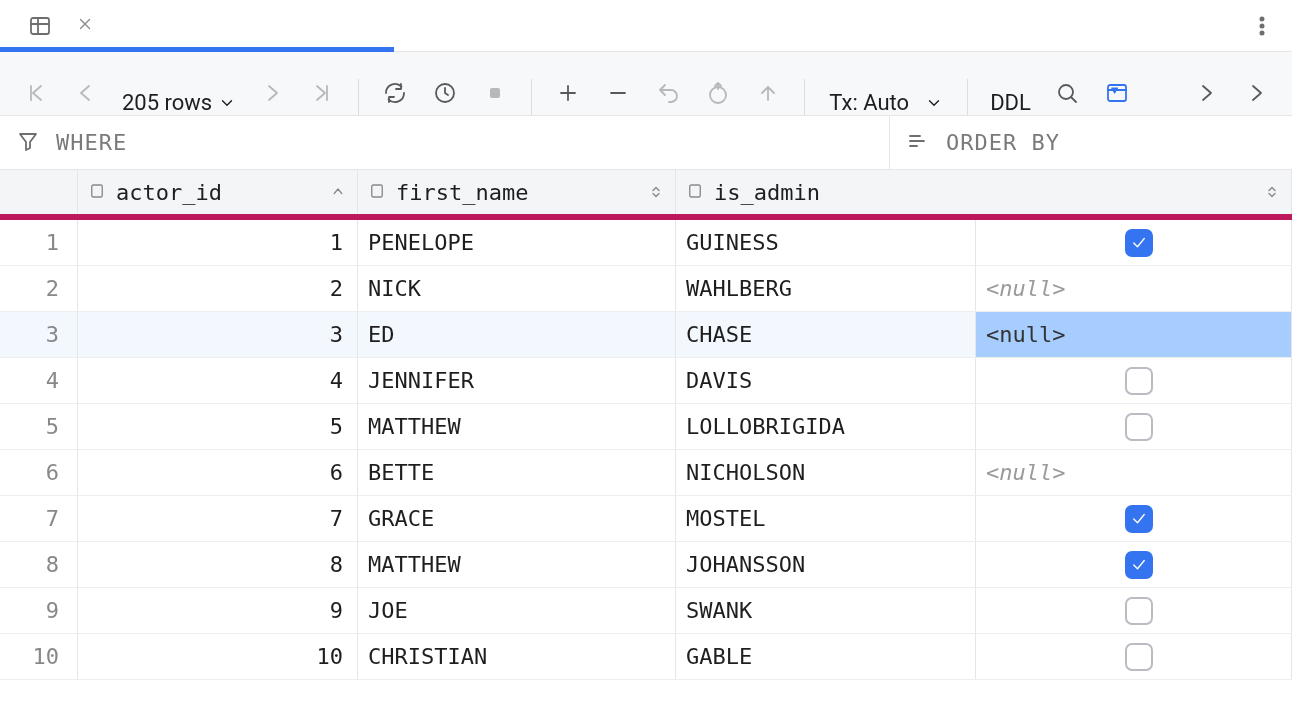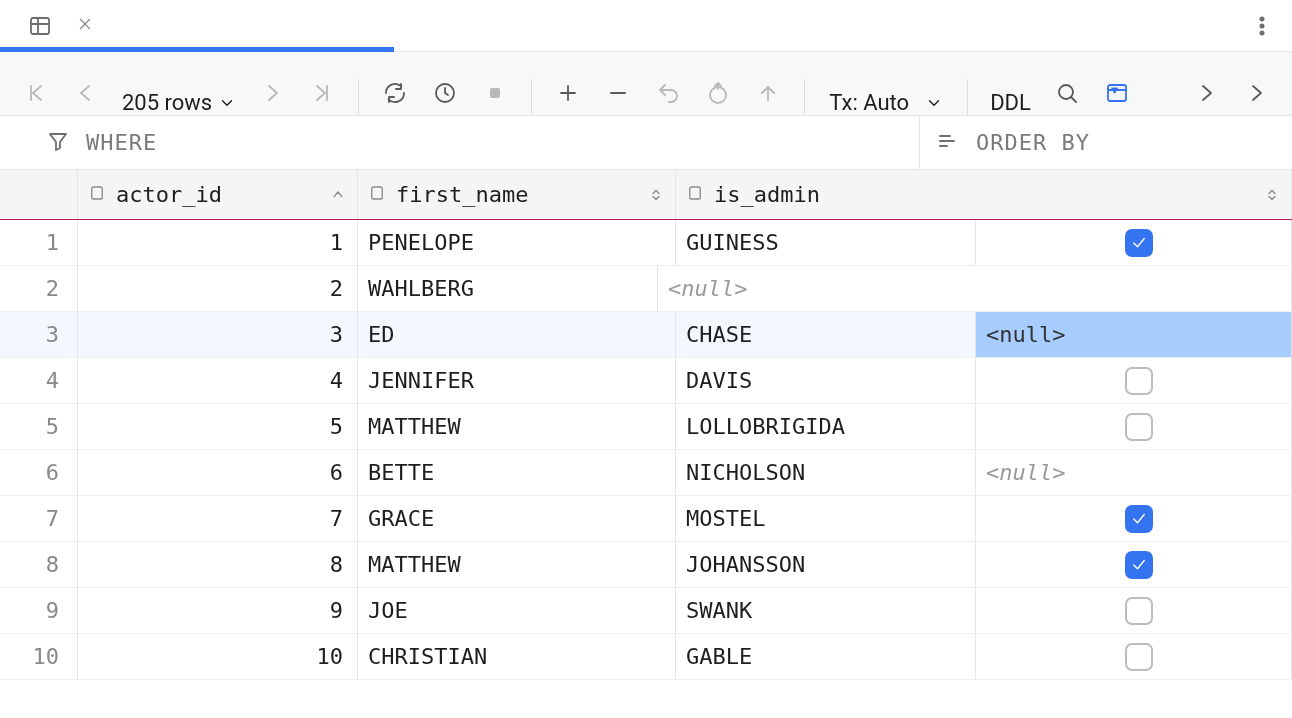--- a/index.html
+++ b/index.html
@@ -16,29 +16,29 @@
   
   .toolbar { height: 64px; background: #f7f8fa; border-bottom: 1px solid #e6e6e6; display:flex; align-items:flex-end; padding: 0 14px; gap: 6px; }
   .tb-btn { width: 44px; height: 44px; display:inline-flex; align-items:center; justify-content:center; color:#595959; border-radius:6px; cursor:pointer; }
   .tb-btn.disabled { color:#b8b8b8; cursor:default; }
   .tb-sep { width:1px; height:36px; background:#dcdcdc; margin: 0 8px; }
   .rows-dd { display:inline-flex; align-items:center; gap:6px; font-size:22px; color:#1e1e1e; padding:0 8px; cursor:pointer; }
   .tx-dd { display:inline-flex; align-items:center; gap:16px; font-size:22px; color:#1e1e1e; padding:0 10px; cursor:pointer; }
   .tb-text { font-size:22px; color:#1e1e1e; padding:0 8px; cursor:pointer; }
 
   
-  .filterbar { height: 54px; background:#fff; border-bottom:1px solid #e6e6e6; display:flex; align-items:stretch;padding-left:30px; }
+  .filterbar { height: 54px; background:#fff; border-bottom:1px solid #e6e6e6; display:flex; align-items:stretch; }
   .filter-left { flex:0 0 890px; display:flex; align-items:center; gap:16px; padding:0 16px; border-right:1px solid #e6e6e6; }
   .filter-right { flex:1; display:flex; align-items:center; gap:16px; padding:0 16px; }
   .filterbar .label { font-family: ui-monospace, "SF Mono", Menlo, Consolas, monospace; font-size:22px; letter-spacing:1px; color:#7a7a7a; }
   .filterbar .ficon { color:#6e6e6e; }
 
   
   .grid { position:relative; }
-  .hdr { display:flex; height:50px; background:#f4f5f7; border-bottom:1px solid #be185d;text-align:right; }
+  .hdr { display:flex; height:50px; background:#f4f5f7; border-bottom:6px solid #be185d;text-align:right; }
   .row { display:flex; height:46px; border-bottom:1px solid #eee; align-items:stretch; }
   .row.sel { background:#f3f7fe; }
   .gutter { flex:0 0 78px; display:flex; align-items:center; justify-content:flex-end; padding-right:18px; font-family: ui-monospace,"SF Mono",Menlo,Consolas,monospace; font-size:22px; color:#888; border-right:1px solid #e6e6e6; }
   .hdr .gutter { background:#f4f5f7; }
   .cell { border-right:1px solid #e6e6e6; display:flex; align-items:center; font-family: ui-monospace,"SF Mono",Menlo,Consolas,monospace; font-size:22px; color:#1e1e1e; }
   .cell.c-id   { flex:0 0 280px; justify-content:flex-end; padding-right:14px; }
   .cell.c-fn   { flex:0 0 318px; padding-left:10px; }
   .cell.c-ln   { flex:0 0 300px; padding-left:10px; }
   .cell.c-adm  { flex:1;        padding-left:10px; justify-content:center; }
   .cell.c-adm.left { justify-content:flex-start; }
@@ -250,20 +250,21 @@
           <span class="chk on">
             <svg class="ic-sm" viewBox="0 0 24 24">
               <path d="M5 12l5 5 9-11"></path>
             </svg>
           </span>
         </div>
       </div>
       <div class="row">
         <div class="gutter">2</div>
         <div class="cell c-id">2</div>
+        <div class="cell c-fn">NICK</div>
         <div class="cell c-ln">WAHLBERG</div>
         <div class="cell c-adm left">
           <span class="nullv">&lt;null&gt;</span>
         </div>
       </div>
       <div class="row sel">
         <div class="gutter">3</div>
         <div class="cell c-id">3</div>
         <div class="cell c-fn">ED</div>
         <div class="cell c-ln">CHASE</div>

